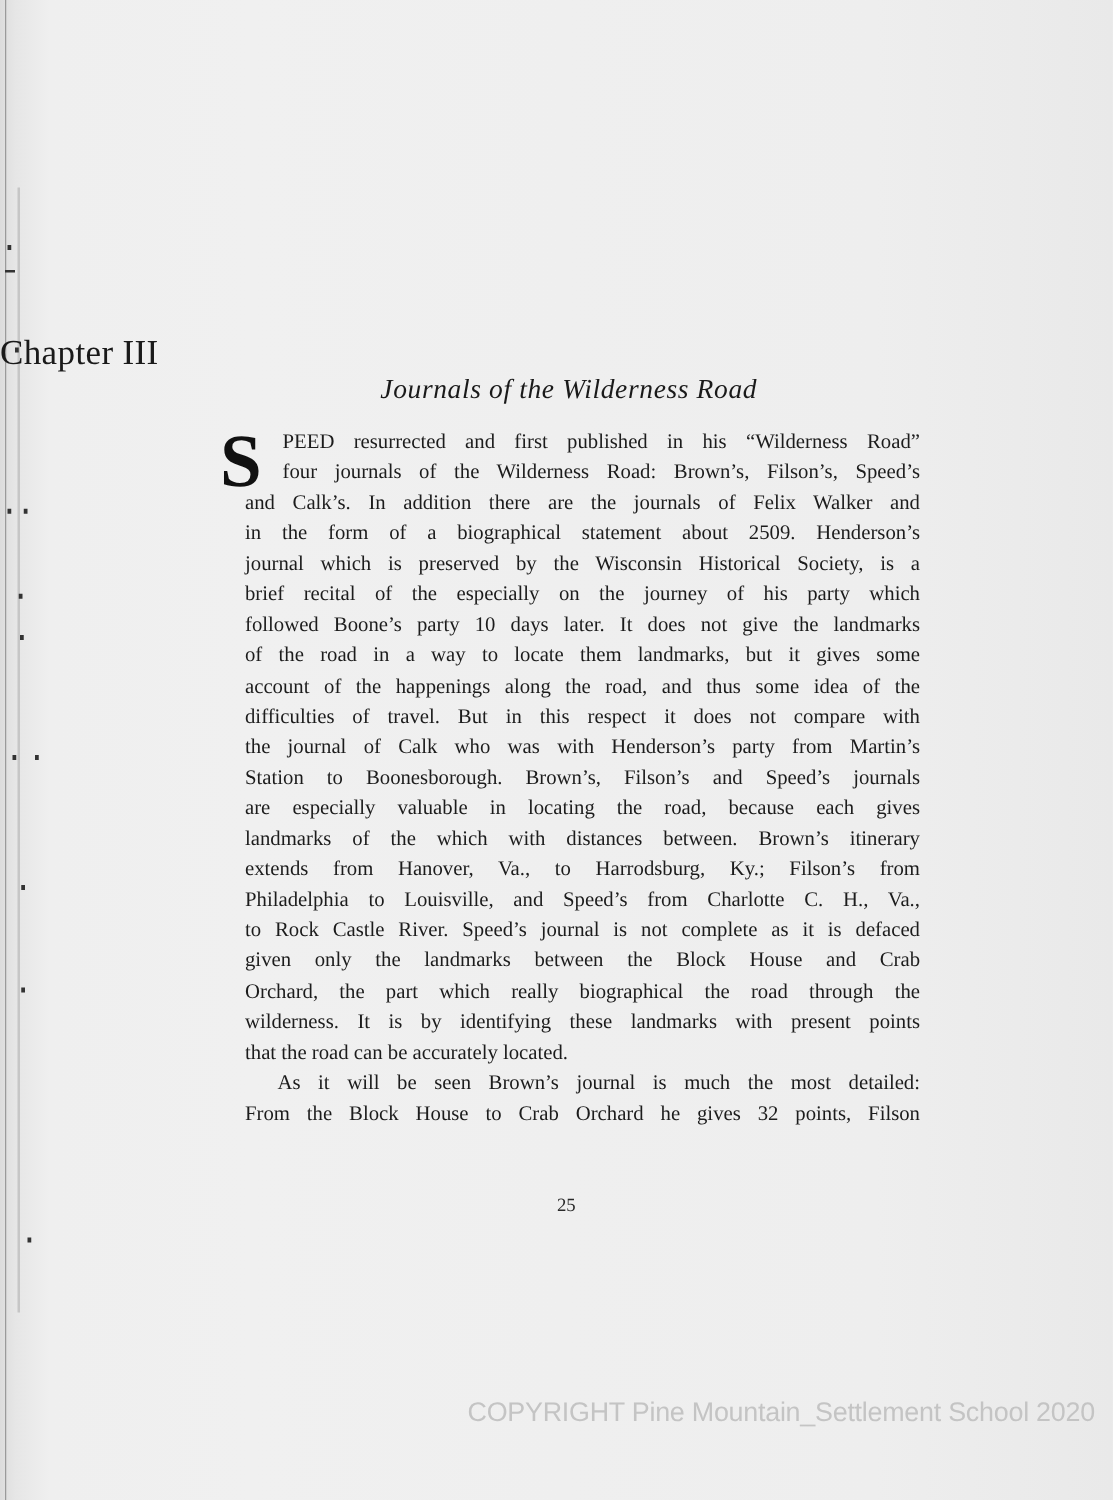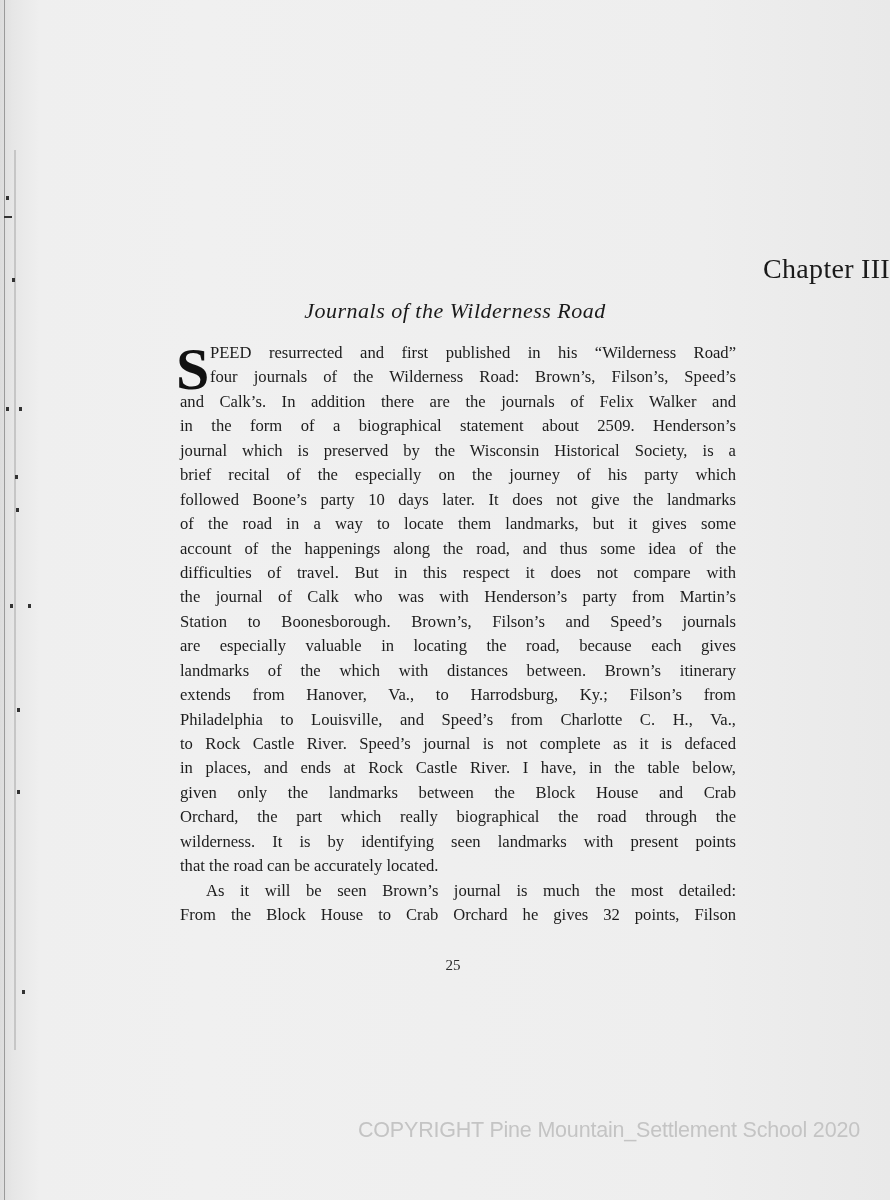--- a/index.html
+++ b/index.html
@@ -35,22 +35,22 @@
     }
     .stitch {
       position: absolute;
       width: 8px; height: 2px;
       background: #333;
     }
     .stitch.small { width: 3px; height: 4px; }
     .chapter-title {
       position: absolute;
       left: 0; width: 890px;
-      top: 253px;
-      text-align: right;
+      top: 267px;
+      text-align: left;
       font-size: 28px;
       letter-spacing: 0.3px;
       color: #1a1a1a;
     }
     .chapter-subtitle {
       position: absolute;
       left: 0; width: 910px;
       top: 298px;
       text-align: center;
       font-style: italic;
@@ -67,20 +67,21 @@
       line-height: 24.45px;
       text-align: justify;
       color: #1c1c1c;
     }
     .line {
       display: block;
       text-align: justify;
       text-align-last: justify;
       white-space: nowrap;
       height: 24.45px;
+      margin-left: 16px;
     }
     .line.last {
       text-align-last: left;
     }
     .line.indent {
       padding-left: 26px;
     }
     .line.dropcap-line {
       padding-left: 30px;
     }
@@ -96,21 +97,21 @@
     .page-number {
       position: absolute;
       left: 0; width: 906px;
       top: 957px;
       text-align: center;
       font-size: 15px;
       color: #2a2a2a;
     }
     .watermark {
       position: absolute;
-      left: 358px;
+      left: 374px;
       top: 1118px;
       font-family: "Liberation Sans", "DejaVu Sans", sans-serif;
       font-size: 21.5px;
       color: #c4c4c4;
       white-space: nowrap;
       letter-spacing: -0.2px;
     }
   </style>
 </head>
 <body>
@@ -147,24 +148,23 @@
         <span class="line">of the road in a way to locate them landmarks, but it gives some</span>
         <span class="line">account of the happenings along the road, and thus some idea of the</span>
         <span class="line">difficulties of travel. But in this respect it does not compare with</span>
         <span class="line">the journal of Calk who was with Henderson’s party from Martin’s</span>
         <span class="line">Station to Boonesborough. Brown’s, Filson’s and Speed’s journals</span>
         <span class="line">are especially valuable in locating the road, because each gives</span>
         <span class="line">landmarks of the which with distances between. Brown’s itinerary</span>
         <span class="line">extends from Hanover, Va., to Harrodsburg, Ky.; Filson’s from</span>
         <span class="line">Philadelphia to Louisville, and Speed’s from Charlotte C. H., Va.,</span>
         <span class="line">to Rock Castle River. Speed’s journal is not complete as it is defaced</span>
-        <span class="line">in places, and ends at Rock Castle River. I have, in the table below,</span>
         <span class="line">given only the landmarks between the Block House and Crab</span>
         <span class="line">Orchard, the part which really biographical the road through the</span>
-        <span class="line">wilderness. It is by identifying seen landmarks with present points</span>
+        <span class="line">wilderness. It is by identifying these landmarks with present points</span>
         <span class="line last">that the road can be accurately located.</span>
       </div>
     <div class="paragraph" id="para-1">
         <span class="line indent">As it will be seen Brown’s journal is much the most detailed:</span>
         <span class="line">From the Block House to Crab Orchard he gives 32 points, Filson</span>
       </div>
   </div>
 
   <div class="page-number">25</div>
 

